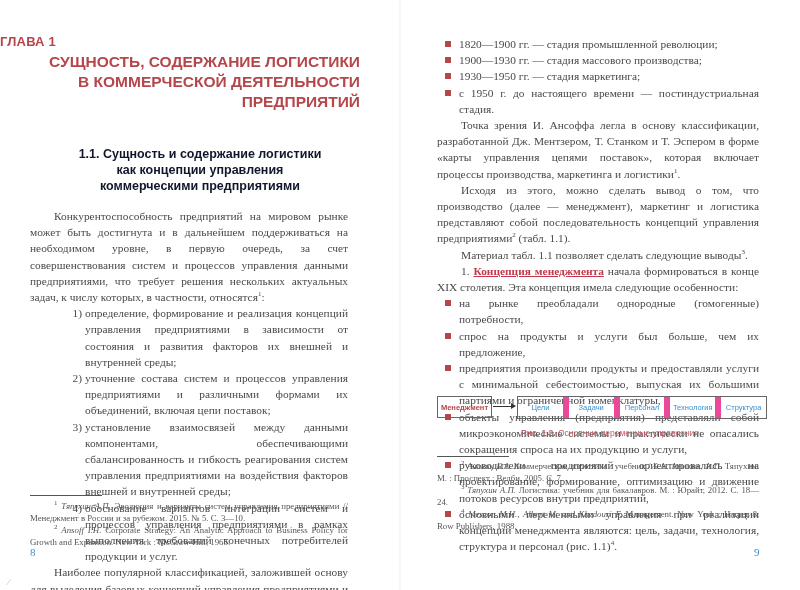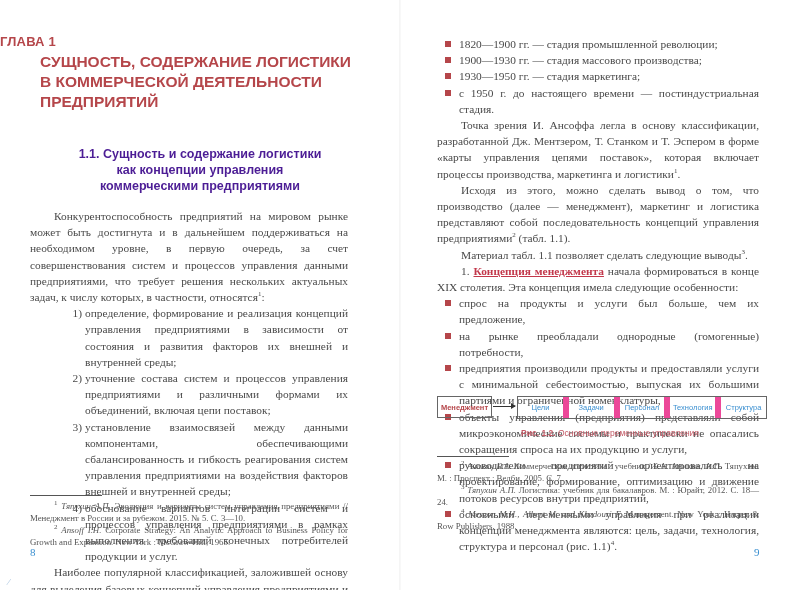--- a/index.html
+++ b/index.html
@@ -15,28 +15,28 @@
   .page-right { left: 400px; width: 400px; }
   .spine { position: absolute; left: 399px; top: 0; width: 2px; height: 590px;
     background: linear-gradient(to right, #f3f3f3, #fafafa); }
 
   .chapter-label {
     position: absolute; left: 0; width: 400px; top: 34px; text-align: left;
     font-family: "Liberation Sans", "DejaVu Sans", sans-serif; font-weight: bold;
     font-size: 13px; color: #b5464a; letter-spacing: 0.2px;
   }
   .chapter-title {
-    position: absolute; left: 40px; width: 320px; top: 52px; text-align: left;
+    position: absolute; left: 40px; width: 320px; top: 52px; text-align: right;
     font-family: "Liberation Sans", "DejaVu Sans", sans-serif; font-weight: bold;
     font-size: 15.5px; line-height: 20px; color: #b5464a;
   }
   .section-title {
     position: absolute; left: 60px; width: 280px; top: 146px; text-align: center;
     font-family: "Liberation Sans", "DejaVu Sans", sans-serif; font-weight: bold;
-    font-size: 12.5px; line-height: 16px; color: #4c1d95;
+    font-size: 12.5px; line-height: 16px; color: #0f172a;
   }
   .body-text {
     position: absolute; left: 30px; width: 318px;
     font-size: 11.4px; line-height: 16.2px; text-align: justify;
     color: #4a4a4a;
   }
   .indent { text-indent: 24px; margin: 0; }
   .numlist { margin: 0; padding: 0; list-style: none; }
   .numlist li { position: relative; padding-left: 55px; }
   .numlist .num { position: absolute; left: 24px; width: 28px; text-align: right; }
@@ -119,22 +119,22 @@
       <li><span class="sq"></span><span>1820—1900 гг. — стадия промышленной революции;</span></li>
       <li><span class="sq"></span><span>1900—1930 гг. — стадия массового производства;</span></li>
       <li><span class="sq"></span><span>1930—1950 гг. — стадия маркетинга;</span></li>
       <li><span class="sq"></span><span>с 1950 г. до настоящего времени — постиндустриальная стадия.</span></li>
     </ul>
     <p class="indent"><span>Точка зрения И. Ансоффа легла в основу классификации, разработанной Дж. Ментзером, Т. Станком и Т. Эспером в форме «карты управления цепями поставок», которая включает процессы производства, маркетинга и логистики</span><sup>1</sup>.</p>
     <p class="indent"><span>Исходя из этого, можно сделать вывод о том, что производство (далее — менеджмент), маркетинг и логистика представляют собой последовательность концепций управления предприятиями</span><sup>2</sup><span> (табл. 1.1).</span></p>
     <p class="indent"><span>Материал табл. 1.1 позволяет сделать следующие выводы</span><sup>3</sup>.</p>
     <p class="indent"><span>1. </span><span class="red-term">Концепция менеджмента</span><span> начала формироваться в конце XIX столетия. Эта концепция имела следующие особенности:</span></p>
     <ul class="bullets">
+      <li><span class="sq"></span><span>на рынке преобладали однородные (гомогенные) потребности,</span></li>
       <li><span class="sq"></span><span>спрос на продукты и услуги был больше, чем их предложение,</span></li>
-      <li><span class="sq"></span><span>на рынке преобладали однородные (гомогенные) потребности,</span></li>
       <li><span class="sq"></span><span>предприятия производили продукты и предоставляли услуги с минимальной себестоимостью, выпуская их большими партиями и ограниченной номенклатуры,</span></li>
       <li><span class="sq"></span><span>объекты управления (предприятия) представляли собой микроэкономические системы и практически не опасались сокращения спроса на их продукцию и услуги,</span></li>
       <li><span class="sq"></span><span>руководители предприятий ориентировались на проектирование, формирование, оптимизацию и движение потоков ресурсов внутри предприятий,</span></li>
       <li><span class="sq"></span><span>основными переменными управления при реализации концепции менеджмента являются: цель, задачи, технология, структура и персонал (рис. 1.1)</span><sup>4</sup>.</li>
     </ul>
   </div>
 
   <div class="fn-rule" style="left:37px; top:456px;"></div>
   <div class="footnotes" style="left:37px; width:322px; top:460px;">
     <p><sup>2</sup> <i>Аникин Б.А.</i><span> Коммерческая логистика : учебник / Б.А. Аникин, А.П. Тяпухин. М. : Проспект : Велби, 2005. С. 7.</span></p>

